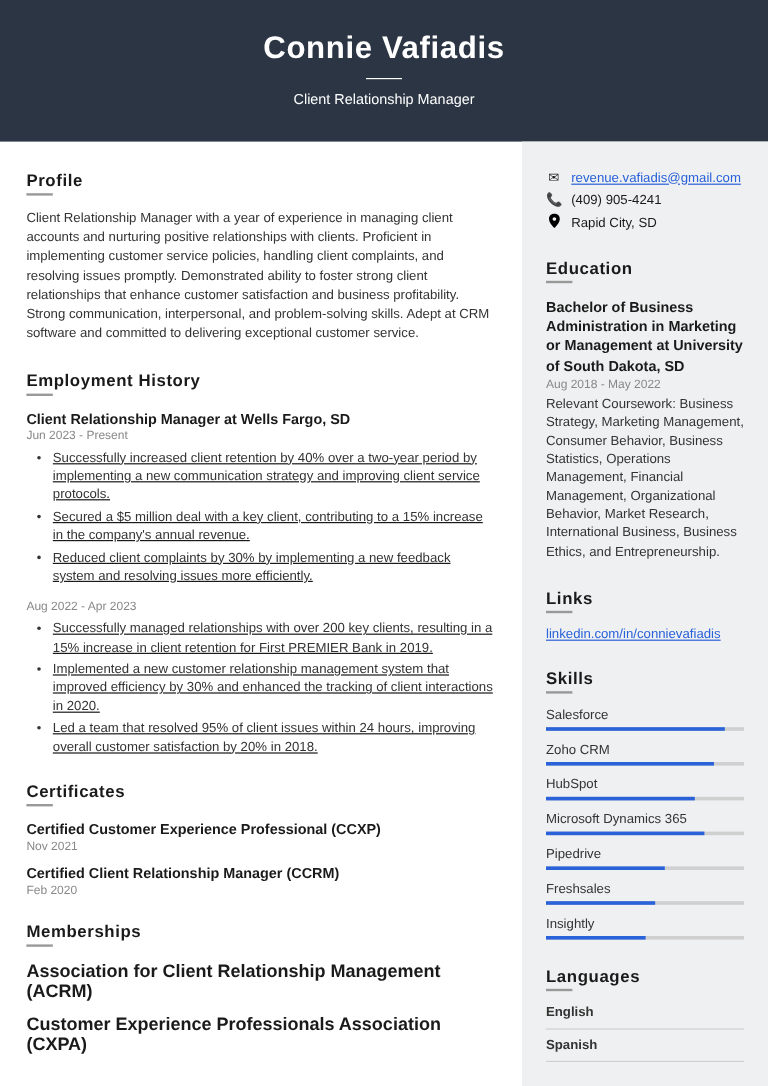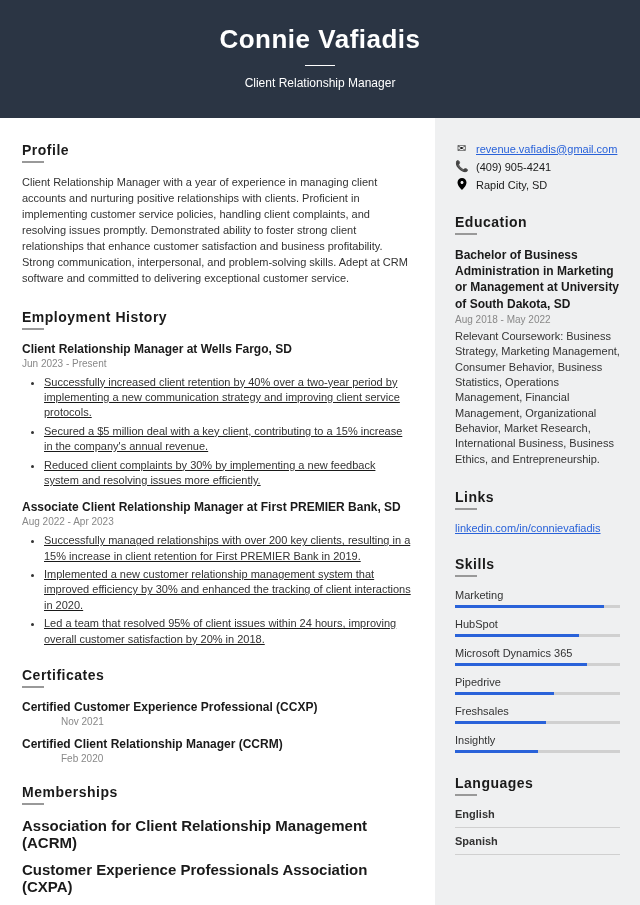--- a/index.html
+++ b/index.html
@@ -89,21 +89,20 @@
     .section { margin-bottom: 20px; }
     .cert-item { margin-bottom: 10px; }
     .cert-name {
       font-size: 12px;
       font-weight: 700;
       margin-bottom: 2px;
     }
     .cert-date {
       font-size: 10px;
       color: #888;
-      margin-left: 39px;
     }
     .member-item {
       font-size: 15px;
       font-weight: 700;
       margin-bottom: 10px;
     }
     
     .contact-row {
       display: flex;
       align-items: center;
@@ -189,21 +188,20 @@
           <div class="job">
             <div class="job-title">Client Relationship Manager at Wells Fargo, SD</div>
             <div class="date-range">Jun 2023 - Present</div>
             <ul class="bullets">
               <li>Successfully increased client retention by 40% over a two-year period by implementing a new communication strategy and improving client service protocols.</li>
               <li>Secured a $5 million deal with a key client, contributing to a 15% increase in the company's annual revenue.</li>
               <li>Reduced client complaints by 30% by implementing a new feedback system and resolving issues more efficiently.</li>
             </ul>
           </div>
           <div class="job">
-            <div class="job-title">Associate Client Relationship Manager at First PREMIER Bank, SD</div>
             <div class="date-range">Aug 2022 - Apr 2023</div>
             <ul class="bullets">
               <li>Successfully managed relationships with over 200 key clients, resulting in a 15% increase in client retention for First PREMIER Bank in 2019.</li>
               <li>Implemented a new customer relationship management system that improved efficiency by 30% and enhanced the tracking of client interactions in 2020.</li>
               <li>Led a team that resolved 95% of client issues within 24 hours, improving overall customer satisfaction by 20% in 2018.</li>
             </ul>
           </div>
         </div>
     </div>
 
@@ -266,23 +264,29 @@
       <h2 class="section-title">Links</h2>
       <div class="title-underline"></div>
       <a class="link">linkedin.com/in/connievafiadis</a>
     </div>
 
     <div class="side-section">
       <h2 class="section-title">Skills</h2>
       <div class="title-underline"></div>
       <div id="skills-container">
           <div class="skill-item">
-            <div class="skill-name">Marketing</div>
+            <div class="skill-name">Salesforce</div>
             <div class="skill-bar">
               <div class="skill-fill" style="width: 90%;"></div>
+            </div>
+          </div>
+          <div class="skill-item">
+            <div class="skill-name">Zoho CRM</div>
+            <div class="skill-bar">
+              <div class="skill-fill" style="width: 85%;"></div>
             </div>
           </div>
           <div class="skill-item">
             <div class="skill-name">HubSpot</div>
             <div class="skill-bar">
               <div class="skill-fill" style="width: 75%;"></div>
             </div>
           </div>
           <div class="skill-item">
             <div class="skill-name">Microsoft Dynamics 365</div>

